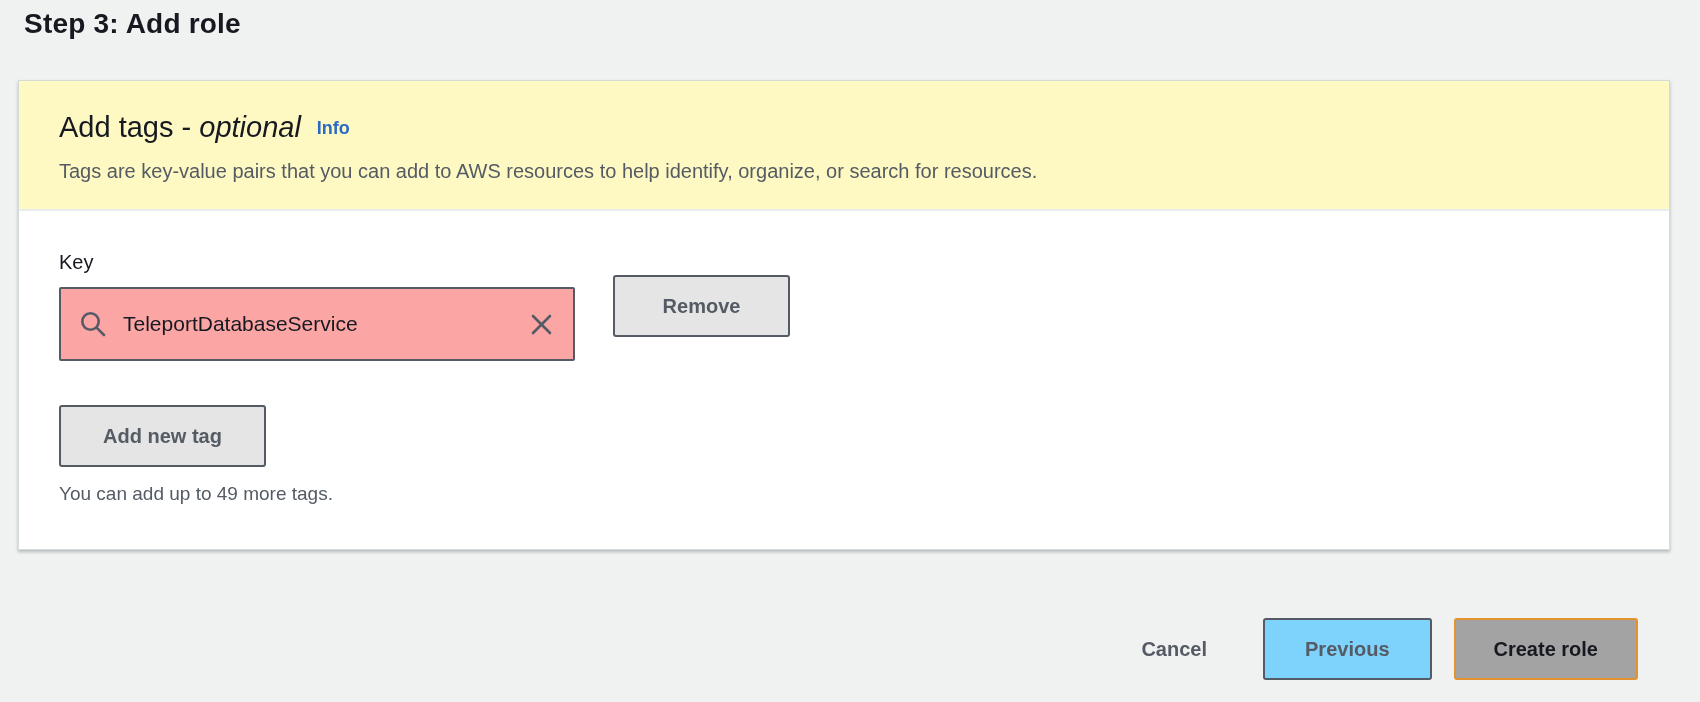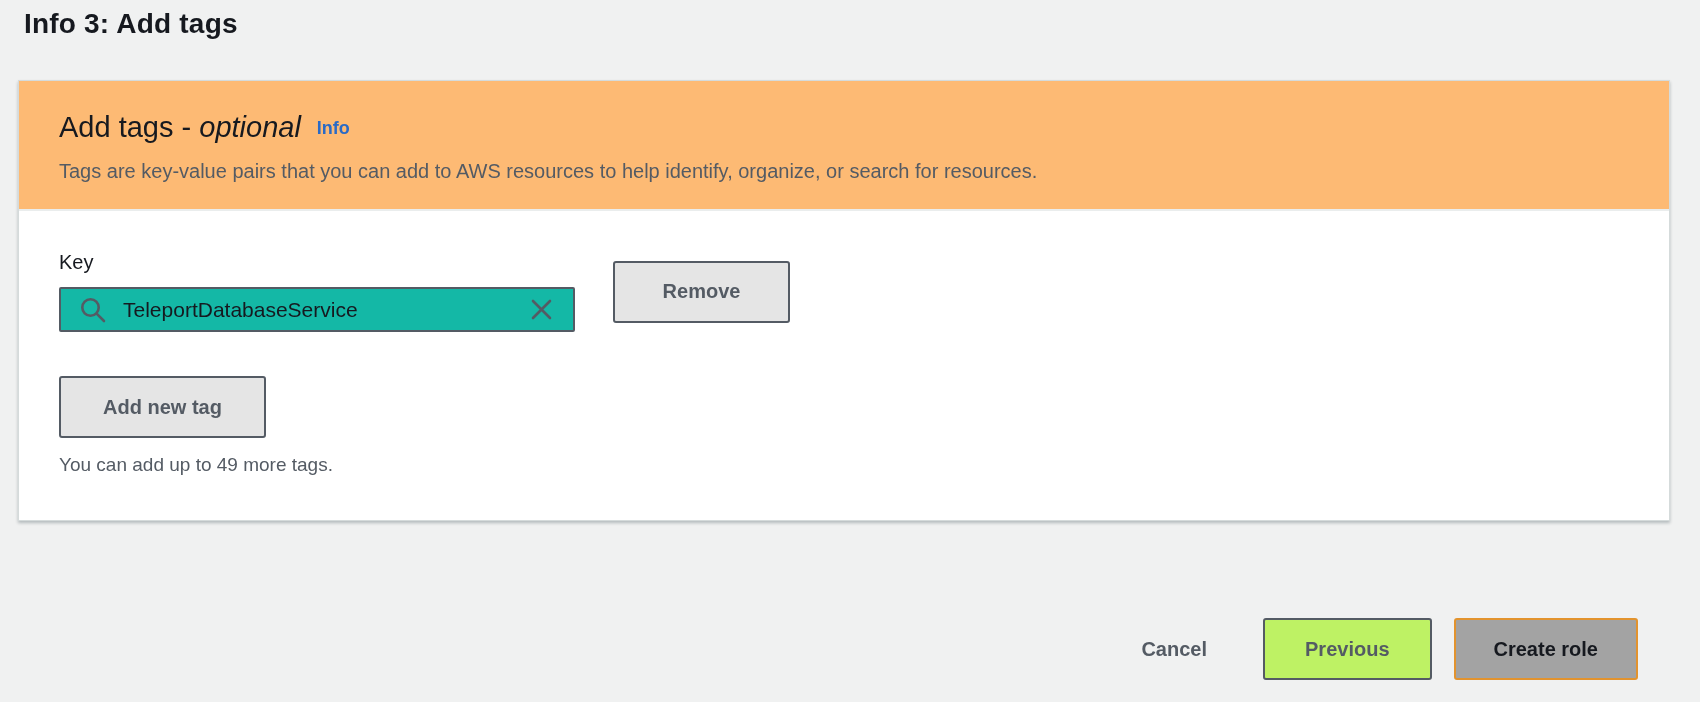--- a/index.html
+++ b/index.html
@@ -20,21 +20,21 @@
   .panel {
     position: absolute;
     left: 18px;
     top: 80px;
     width: 1652px;
     background: #ffffff;
     border: 1px solid #d5dbdb;
     box-shadow: 0 2px 3px rgba(0, 28, 36, 0.25);
   }
   .panel-header {
-    background: #fdba74;
+    background: #fef9c3;
     padding: 30px 40px 26px 40px;
     border-bottom: 2px solid #eaeded;
   }
   .panel-title {
     font-size: 29px;
     font-weight: 400;
     color: #16191f;
   }
   .panel-title em { font-style: italic; }
   .info-link {
@@ -62,24 +62,24 @@
   .field-label {
     display: block;
     font-size: 20px;
     color: #16191f;
     margin-bottom: 13px;
   }
   .field-label em { font-style: italic; }
   .search-box {
     display: flex;
     align-items: center;
-    height: 45px;
+    height: 74px;
     border: 2px solid #545b64;
     border-radius: 2px;
-    background: #14b8a6;
+    background: #fca5a5;
     padding: 0 14px 0 18px;
   }
   .search-box input {
     flex: 1;
     border: none;
     outline: none;
     font-family: "Liberation Sans", "DejaVu Sans", sans-serif;
     font-size: 21px;
     color: #16191f;
     margin-left: 16px;
@@ -125,39 +125,39 @@
     gap: 22px;
   }
   .link-btn {
     font-size: 20px;
     font-weight: 700;
     color: #545b64;
     text-decoration: none;
     margin-right: 34px;
     cursor: pointer;
   }
-  .btn-previous { padding: 0 40px; background: #bef264; }
+  .btn-previous { padding: 0 40px; background: #7dd3fc; }
   .btn-primary {
     font-family: "Liberation Sans", "DejaVu Sans", sans-serif;
     font-size: 20px;
     font-weight: 700;
     color: #16191f;
     background: #a3a3a3;
     border: 2px solid #e2932e;
     border-radius: 3px;
     height: 62px;
     padding: 0 38px;
     cursor: pointer;
   }
   svg { display: block; }
 </style>
 </head>
 <body>
 
-<h1 class="page-title">Info 3: Add tags</h1>
+<h1 class="page-title">Step 3: Add role</h1>
 
 <section class="panel">
   <div class="panel-header">
     <h2 class="panel-title"><span>Add tags - </span><em>optional</em><a class="info-link" href="#">Info</a></h2>
     <p class="panel-desc">Tags are key-value pairs that you can add to AWS resources to help identify, organize, or search for resources.</p>
   </div>
 
   <div class="panel-body">
     <div class="tag-row">
 

